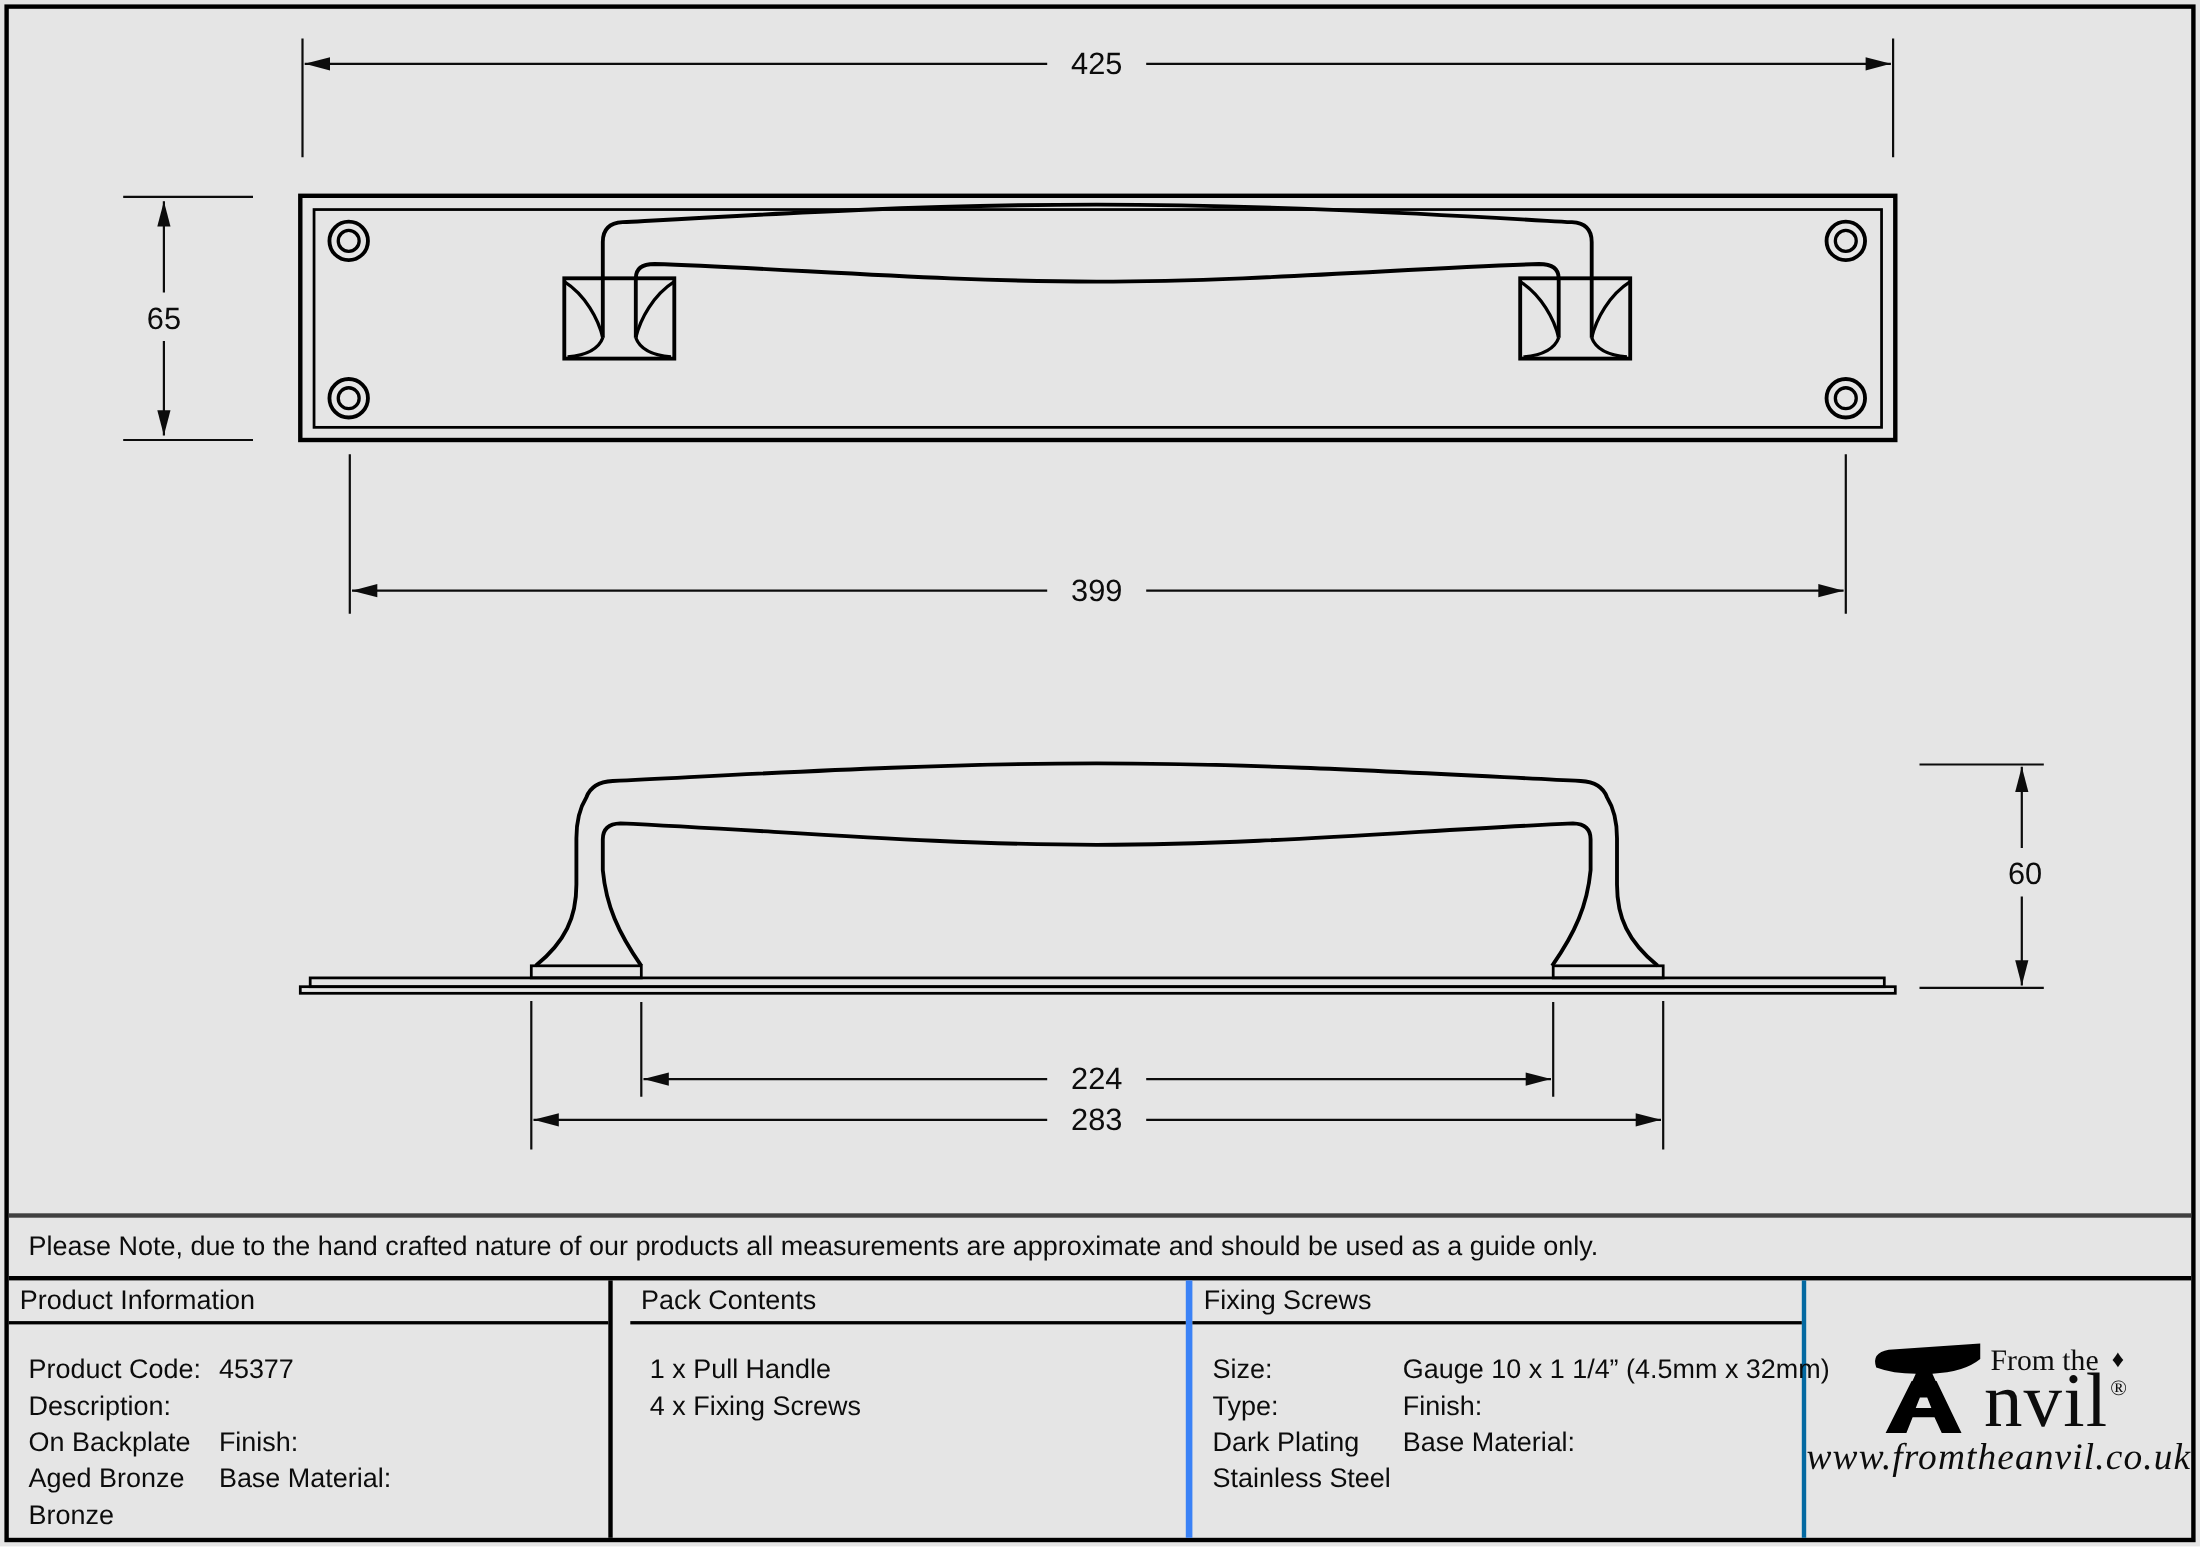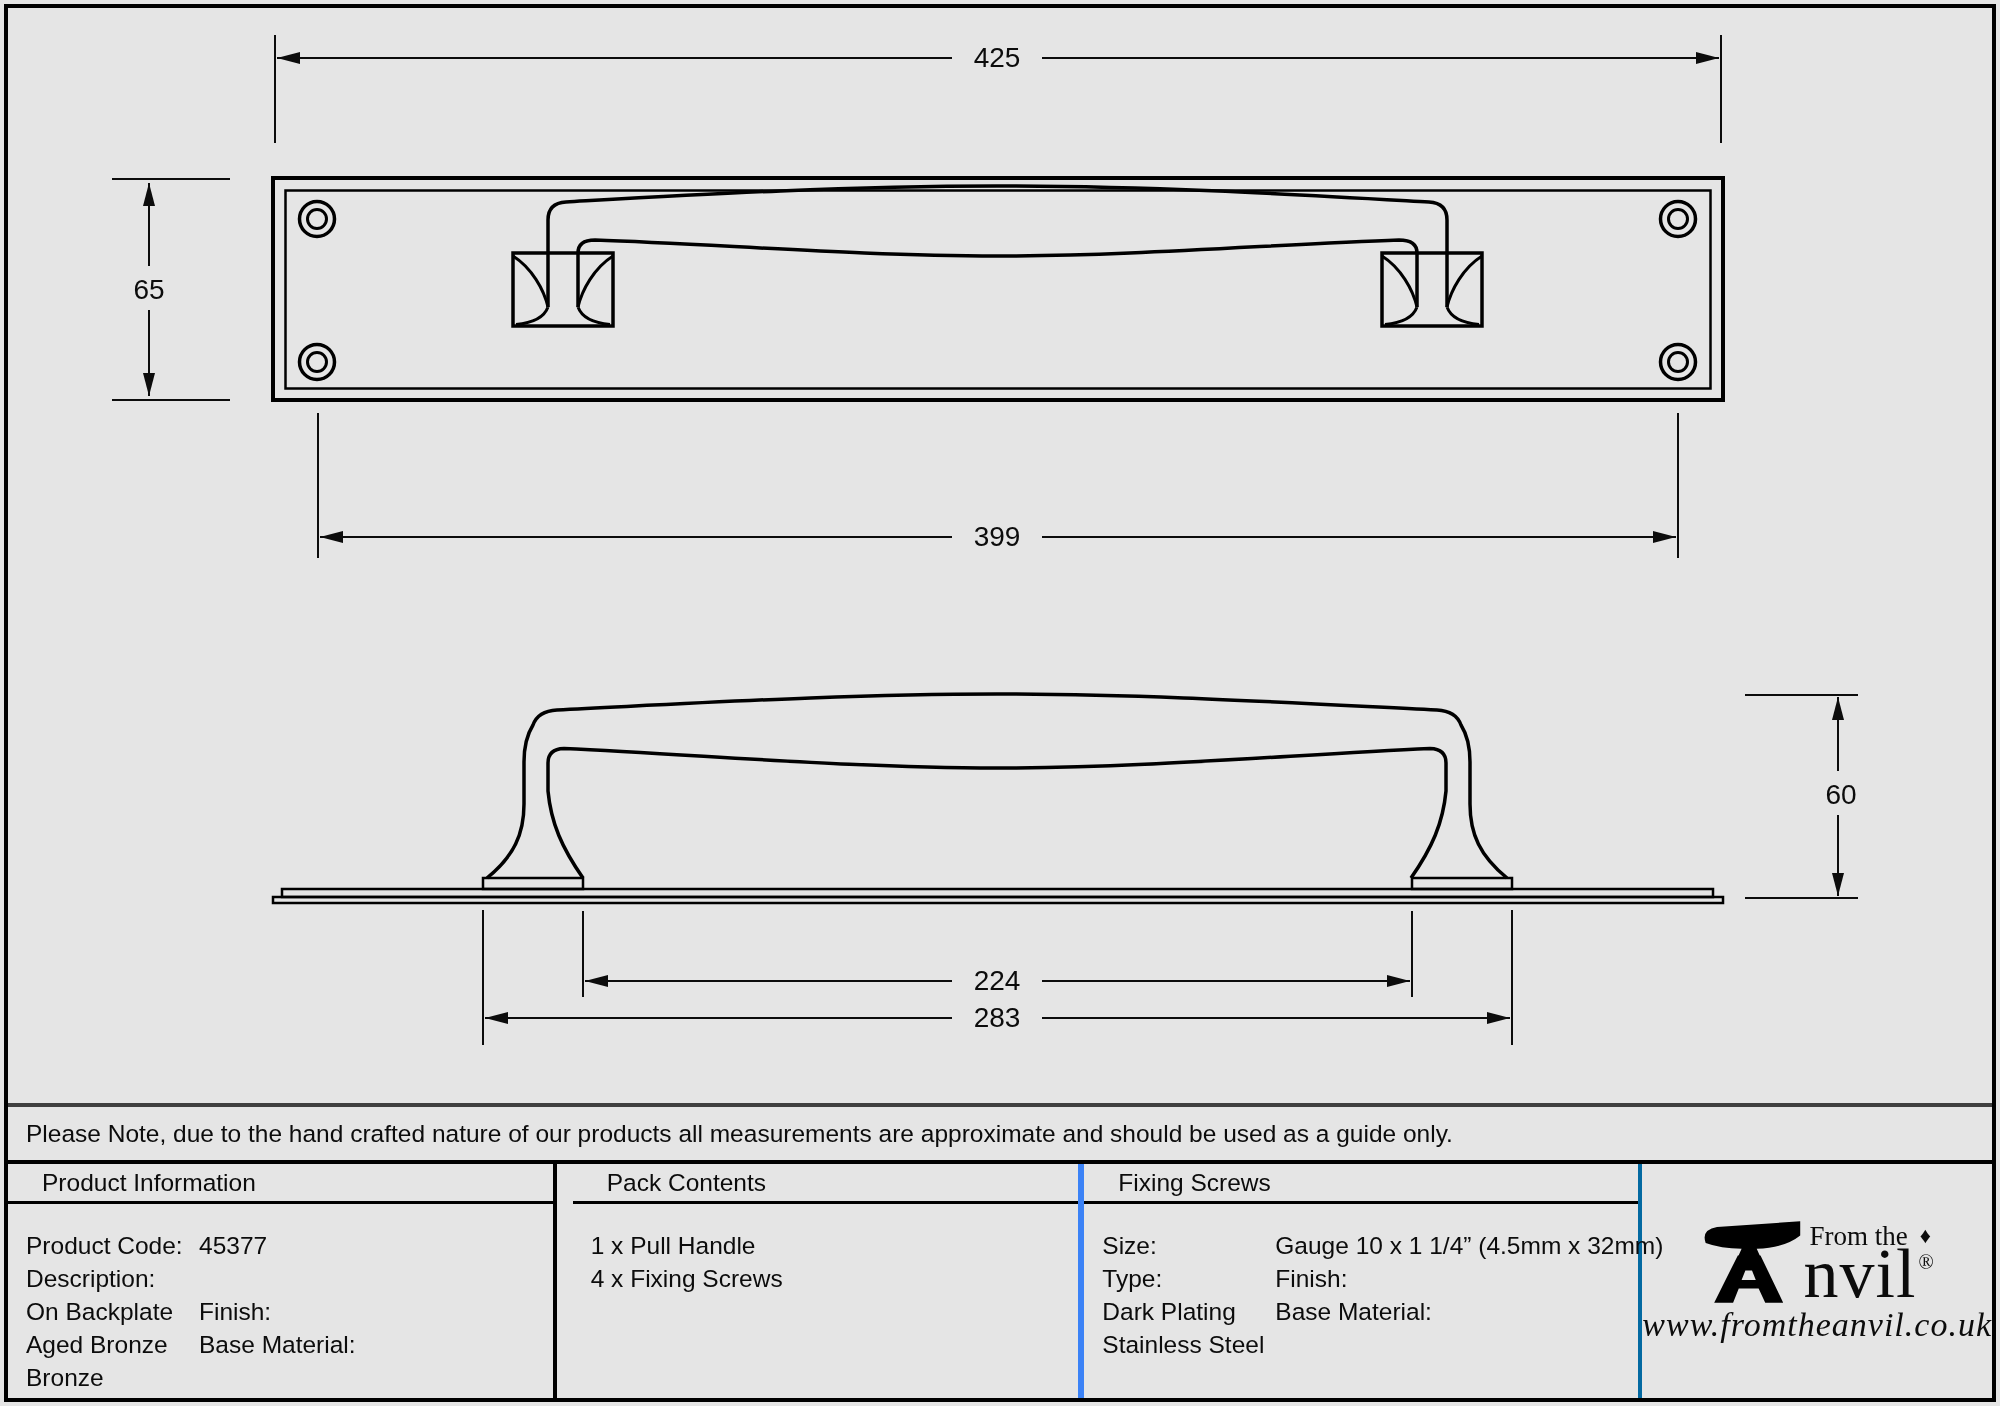--- a/index.html
+++ b/index.html
@@ -12,21 +12,21 @@
   .note-band{position:absolute;left:8px;top:1103px;width:1984px;height:61px;box-sizing:border-box;
              border-top:4px solid #404040;border-bottom:4px solid #000;display:flex;align-items:center;
              padding-left:18px;font-size:24.5px;}
   .table-band{position:absolute;left:8px;top:1164px;width:1984px;height:234px;display:flex;}
   .col{box-sizing:border-box;height:100%;}
   .col-1{width:562px;border-right:4px solid #000;}
   .col-2{width:524px;border-right:6px solid #3b82f6;margin-left:16px;}
   .col-3{width:558px;border-right:4px solid #0369a1;}
   .col-4{flex:1;display:flex;align-items:center;justify-content:center;}
   .col-header{height:40px;border-bottom:3px solid #000;display:flex;align-items:center;
-              padding-left:34px;font-size:24.5px;box-sizing:border-box;}
+              padding-left:10px;font-size:24.5px;box-sizing:border-box;}
   .col-body{padding:25px 8px 0 18px;font-size:24.5px;line-height:33px;}
   .kv{display:grid;grid-template-columns:173px 1fr;}
   .kv div{white-space:nowrap;}
   .plain-list div{white-space:nowrap;}
 
   .logo{display:flex;flex-direction:column;align-items:center;}
   .logo-row{display:flex;align-items:flex-end;}
   .anvil-glyph{width:104px;height:88px;display:block;}
   .logo-stack{display:flex;flex-direction:column;margin-left:0px;position:relative;}
   .logo-small{font-family:"Liberation Serif",serif;font-size:27px;display:flex;align-items:center;

